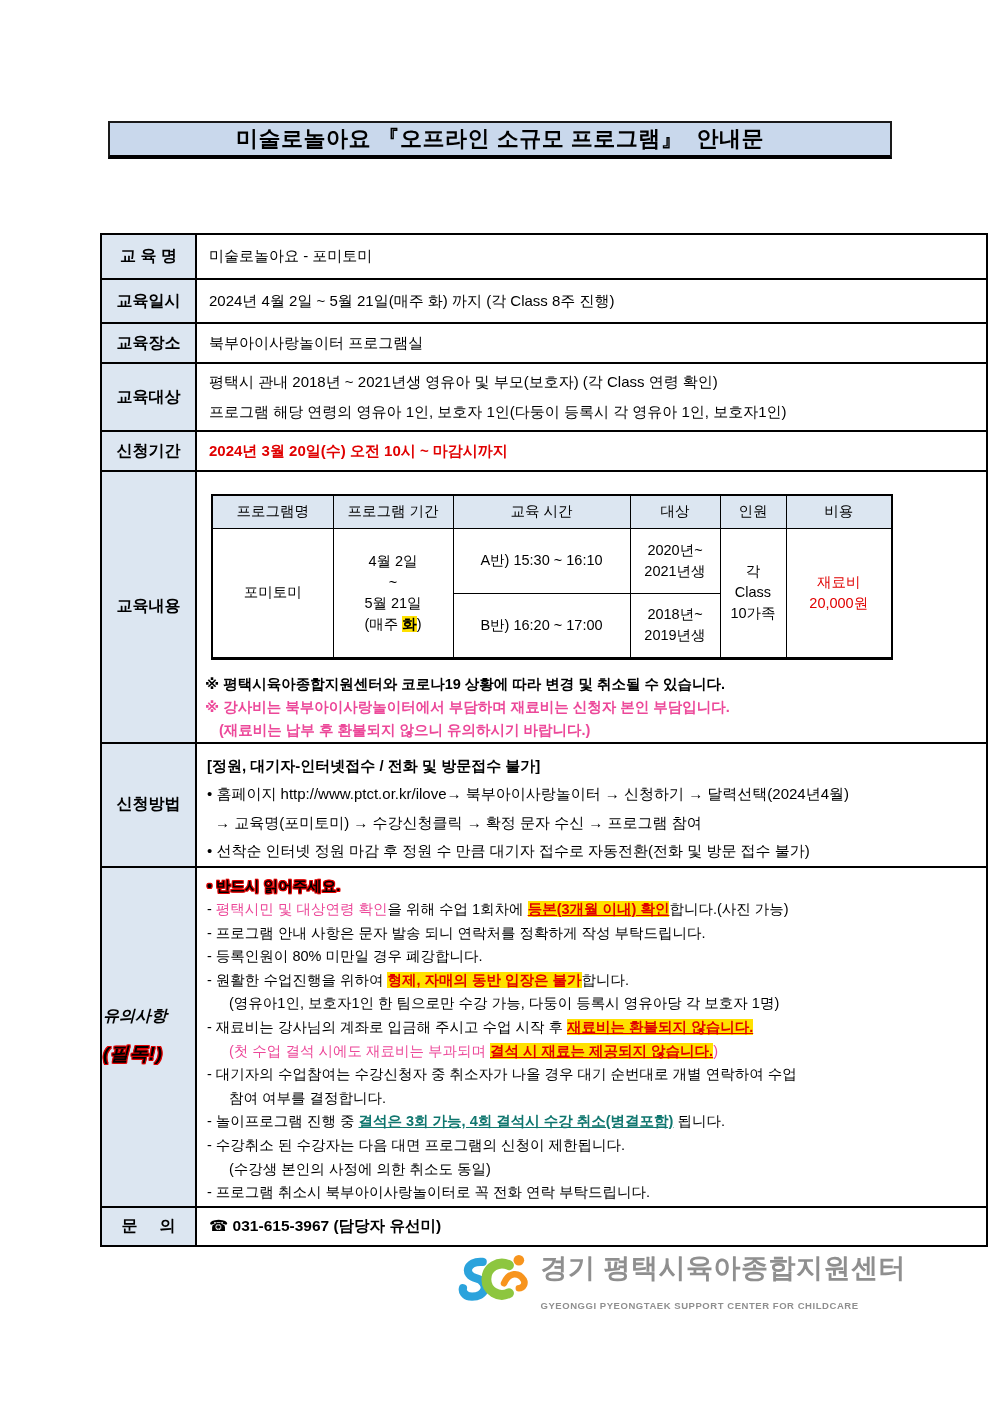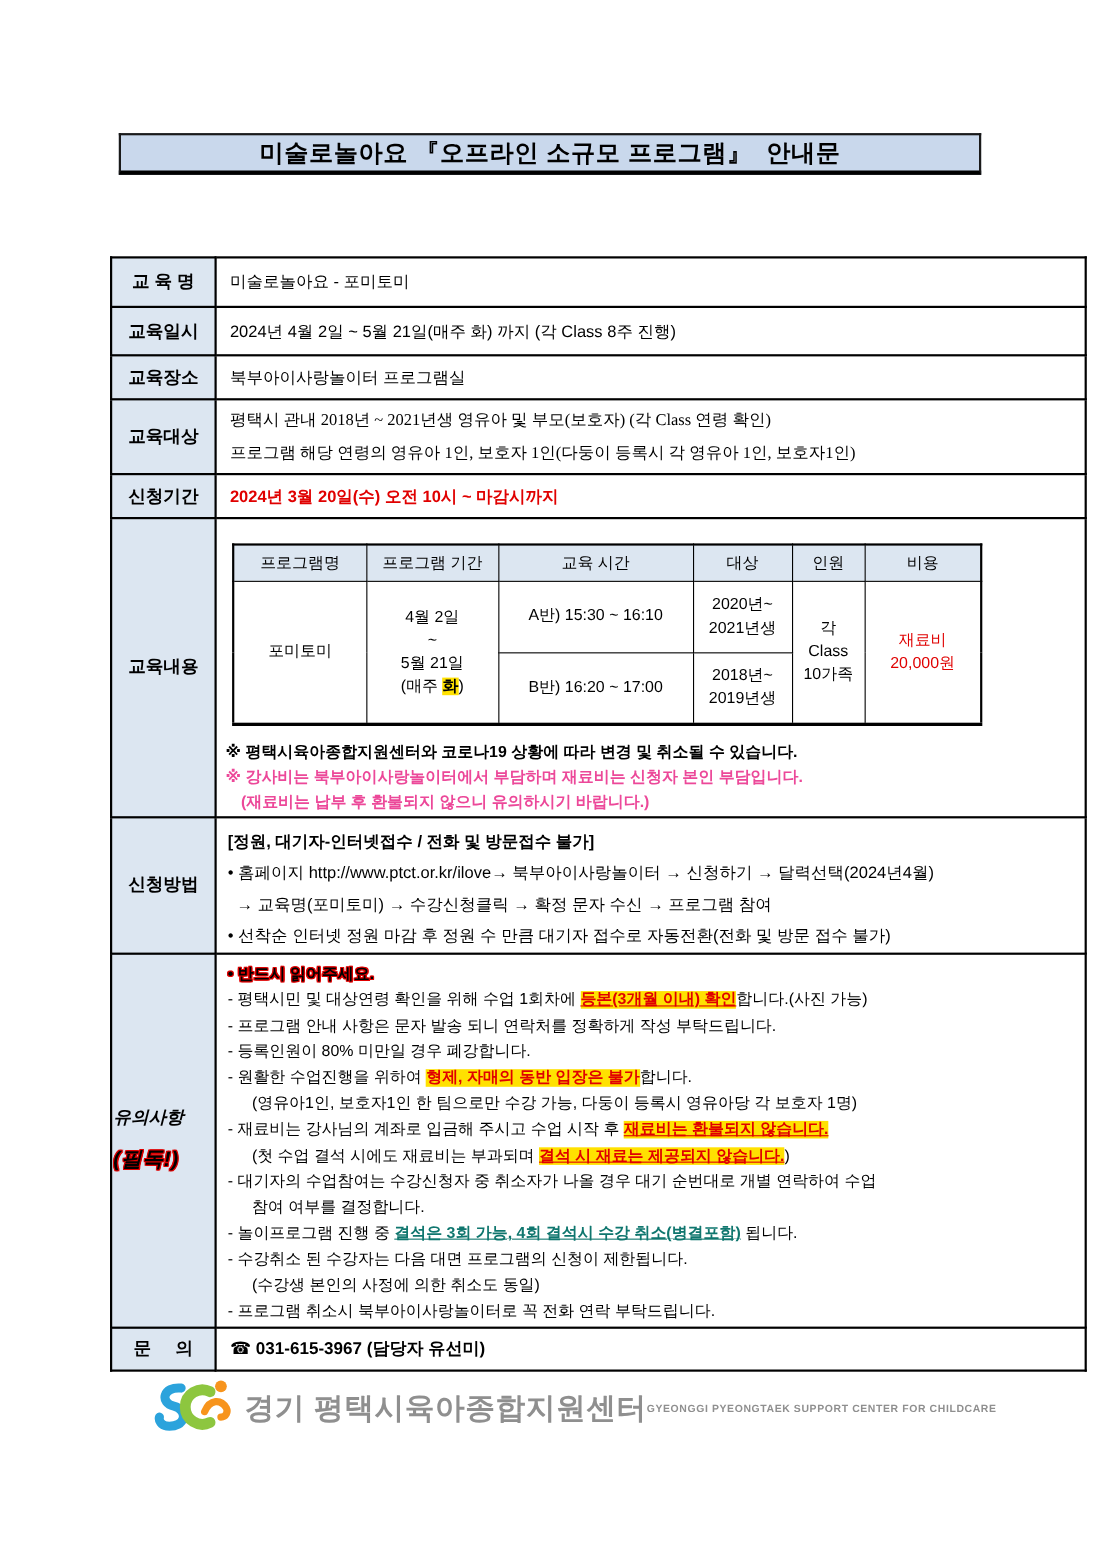--- a/index.html
+++ b/index.html
@@ -21,25 +21,25 @@
            font-size:15.5px; line-height:25.5px; font-weight:500; }
   .blue-bold { color:#1414cc; font-weight:bold; }
   
   table.main { position:absolute; left:100px; top:233px; width:888px;
                border-collapse:collapse; table-layout:fixed; border:2px solid #000; }
   table.main > tbody > tr > td { border:2px solid #000; }
   .lbl { background:#dce6f1; text-align:center; vertical-align:middle;
          font-weight:bold; font-size:16px; white-space:pre; }
   .val { padding-left:12px; vertical-align:middle; font-size:15px; }
   .red-bold { color:#e00000; font-weight:bold; }
-  .blue-txt { color:#000000; }
+  .blue-txt { color:#ec4899; }
   .hl { background:#ffe100; color:#e00000; font-weight:bold; }
   .u-red { text-decoration:underline; text-decoration-color:#e00000; }
   .red-u { color:#0f766e; font-weight:bold; text-decoration:underline; }
-  .two-line { line-height:30px;font-family:Liberation Serif, serif; }
+  .two-line { line-height:30px; }
   
   .content-cell { padding:0; vertical-align:top; }
   table.prog { margin:22px 0 0 14px; width:680px; border-collapse:collapse;
                table-layout:fixed; border:2px solid #000; border-bottom:3px solid #000; }
   table.prog th, table.prog td { border:1.5px solid #000; text-align:center;
                vertical-align:middle; font-size:14.5px; font-weight:normal; padding:0; }
   table.prog th { background:#dce6f1; height:33px; }
   table.prog td { line-height:21px; }
   .cost { color:#e00000; font-weight:bold; line-height:26px; }
   
@@ -58,21 +58,21 @@
     text-shadow:1px 0 0 #e00000,-1px 0 0 #e00000,0 1px 0 #e00000,0 -1px 0 #e00000,
                 1px 1px 0 #e00000,-1px -1px 0 #e00000,1px -1px 0 #e00000,-1px 1px 0 #e00000;
   }
   .caution-label { display:flex; flex-direction:column; align-items:flex-start; gap:14px;font-style:italic; }
   .pildok { font-size:19px; letter-spacing:0.5px; }
   
   .inq-val { font-weight:bold; font-size:15.5px; }
   
   .footer { position:absolute; top:1248px; left:0; width:906px; height:64px;
             display:flex; justify-content:flex-end; align-items:center; gap:8px; }
-  .org { display:flex; flex-direction:row; }
+  .org { display:flex; flex-direction:column; }
   .org-ko { font-size:27px; font-weight:bold; color:#8f8f8f; letter-spacing:0.5px; }
   .org-en { font-size:9.5px; font-weight:bold; color:#8f8f8f; letter-spacing:0.55px; margin-top:14px; }
 </style>
 </head>
 <body>
 
 <div class="page">
 
   <div class="title-box">
     <span>미술로놀아요 『오프라인 소규모 프로그램』  안내문</span>

